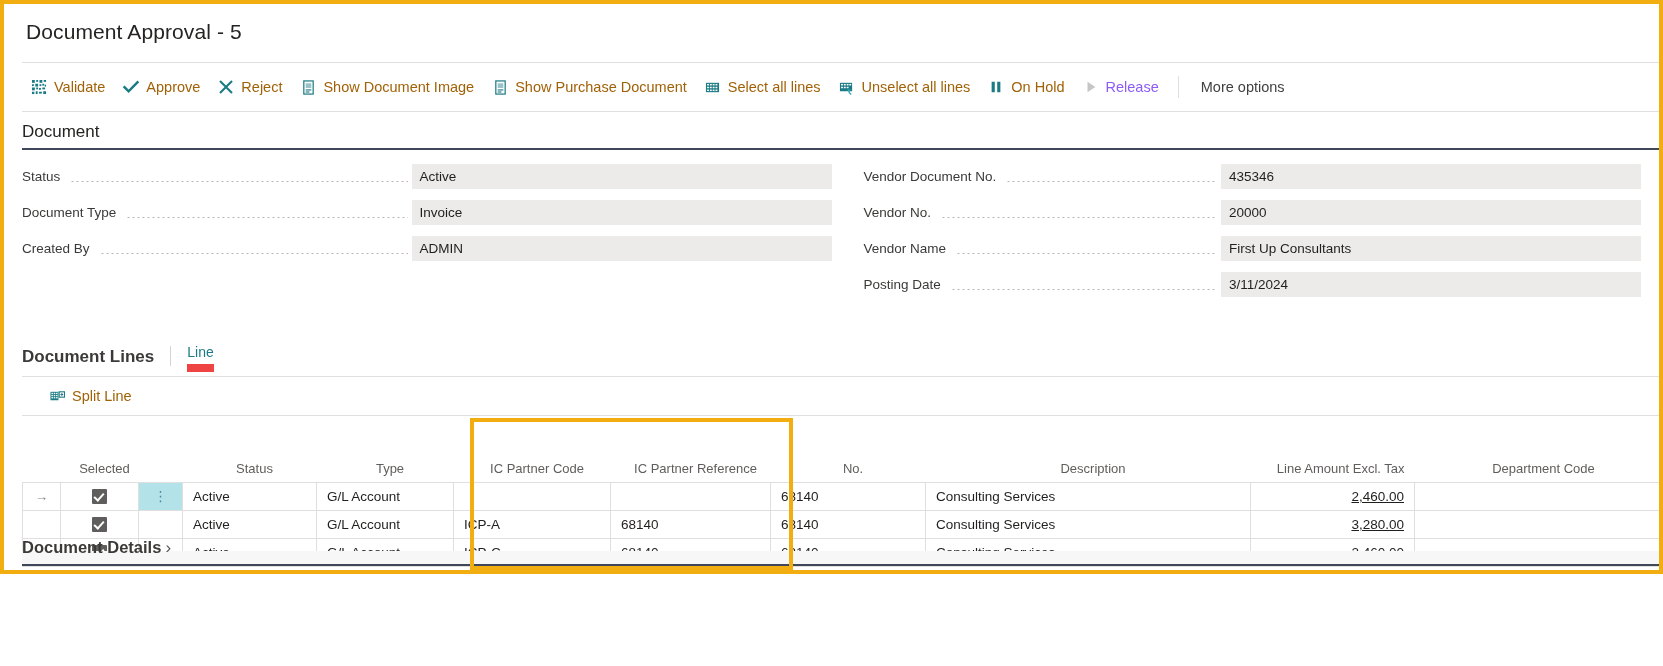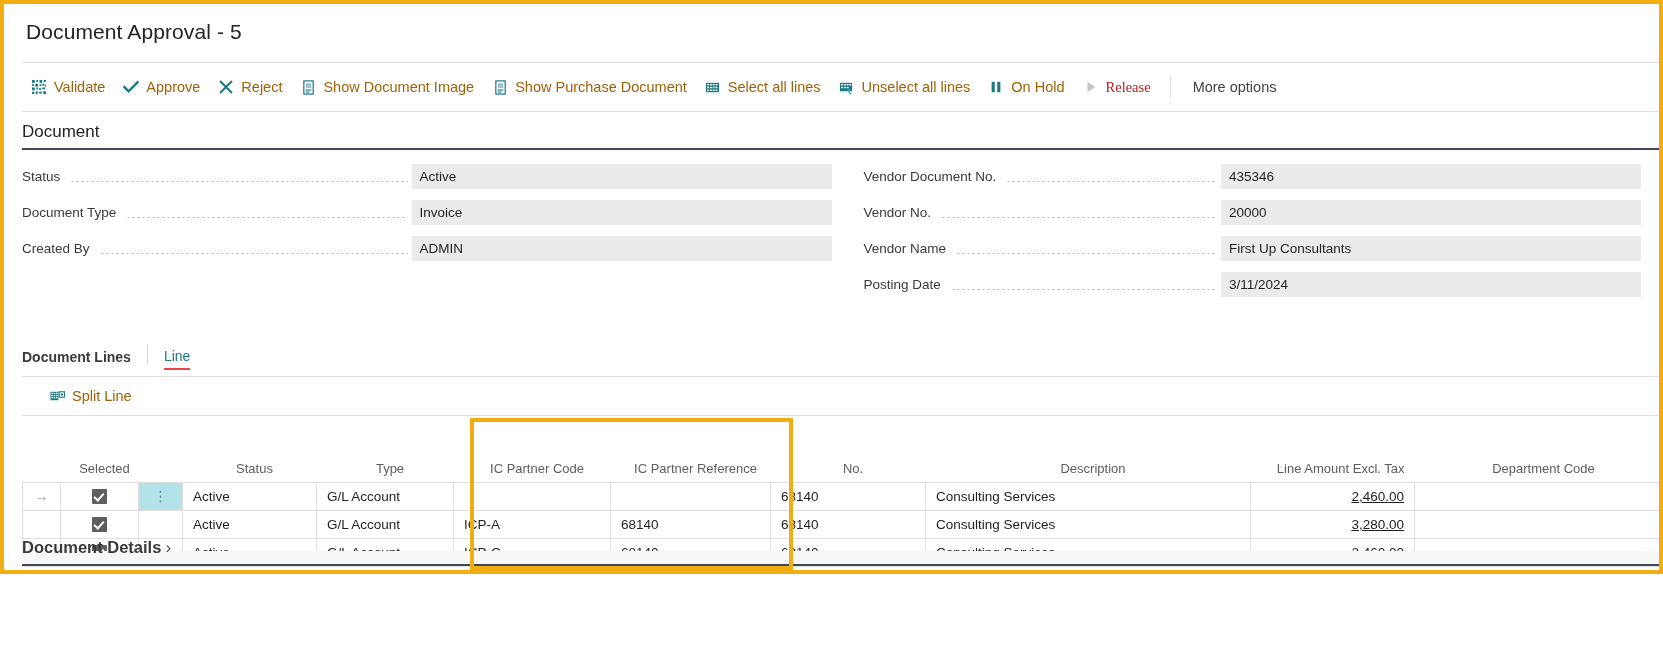--- a/index.html
+++ b/index.html
@@ -52,21 +52,21 @@
   .cmd {
     display: flex;
     align-items: center;
     gap: 7px;
     padding: 4px 9px;
     font-size: 14.5px;
     color: #a16207;
     white-space: nowrap;
     cursor: default;
   }
-  .cmd.disabled { color: #b91c1c; font-family: Liberation Serif, serif; }
+  .cmd.disabled { color: #8b5cf6; }
   .cmd .ico {
     display: inline-flex;
     align-items: center;
     justify-content: center;
     width: 16px;
     height: 16px;
     flex: 0 0 16px;
   }
   .cmd-sep {
     width: 1px;
@@ -137,38 +137,38 @@
   
   .lines-head {
     position: absolute;
     left: 18px;
     top: 340px;
     display: flex;
     align-items: flex-end;
     gap: 0;
   }
   .lines-title {
-    font-size: 14px;
+    font-size: 17px;
     color: #3b3a39;
     font-weight: bold;
     padding-right: 16px;
     padding-bottom: 5px;
   }
   .vsep {
     width: 1px;
     height: 20px;
     background: #d6d3d1;
     margin-bottom: 6px;
   }
   .tab-line {
     margin-left: 16px;
     font-size: 14px;
     color: #1b7b84;
     padding-bottom: 4px;
-    border-bottom: 2px solid #ef4444;
+    border-bottom: 8px solid #ef4444;
   }
   .lines-rule {
     position: absolute;
     left: 18px;
     right: 0;
     top: 372px;
     height: 1px;
     background: #e1dfdd;
   }
   .sub-cmdbar {

